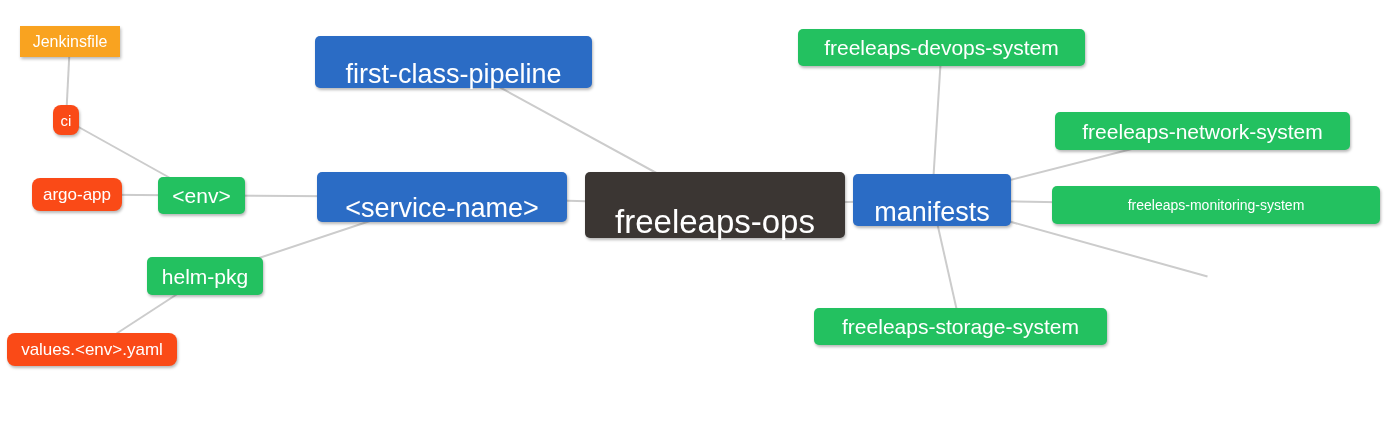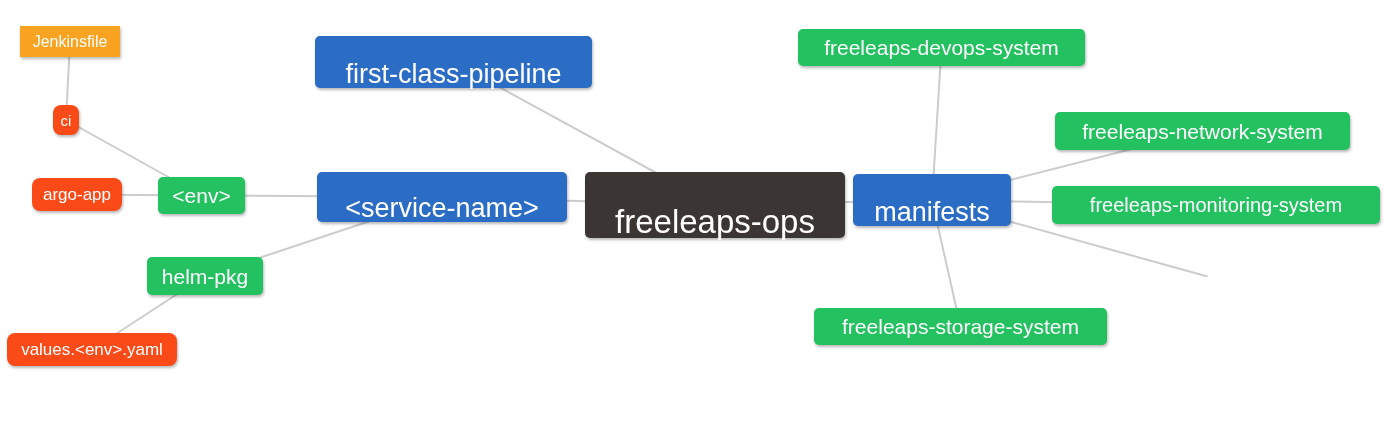--- a/index.html
+++ b/index.html
@@ -105,21 +105,21 @@
   </div>
 
   <div class="node kind-green" style="left:798px;top:29px;width:287px;height:37px;font-size:21px">
     <span>freeleaps-devops-system</span>
   </div>
 
   <div class="node kind-green" style="left:1055px;top:112px;width:295px;height:38px;font-size:21px">
     <span>freeleaps-network-system</span>
   </div>
 
-  <div class="node kind-green" style="left:1052px;top:186px;width:328px;height:38px;font-size:20px">
+  <div class="node kind-green" style="left:1052px;top:186px;width:328px;height:38px;font-size:14px">
     <span>freeleaps-monitoring-system</span>
   </div>
 
 
   <div class="node kind-green" style="left:814px;top:308px;width:293px;height:37px;font-size:21px">
     <span>freeleaps-storage-system</span>
   </div>
 
 </div>
 

